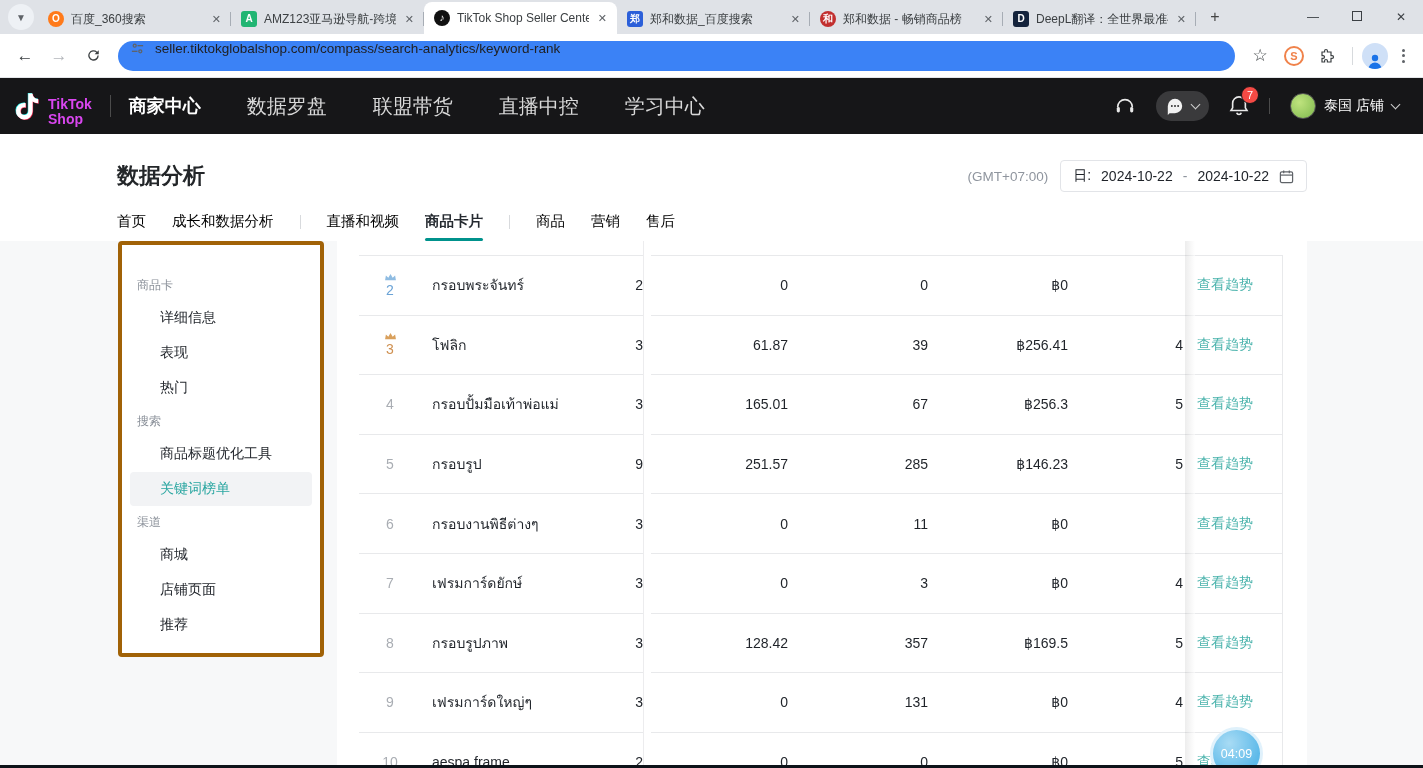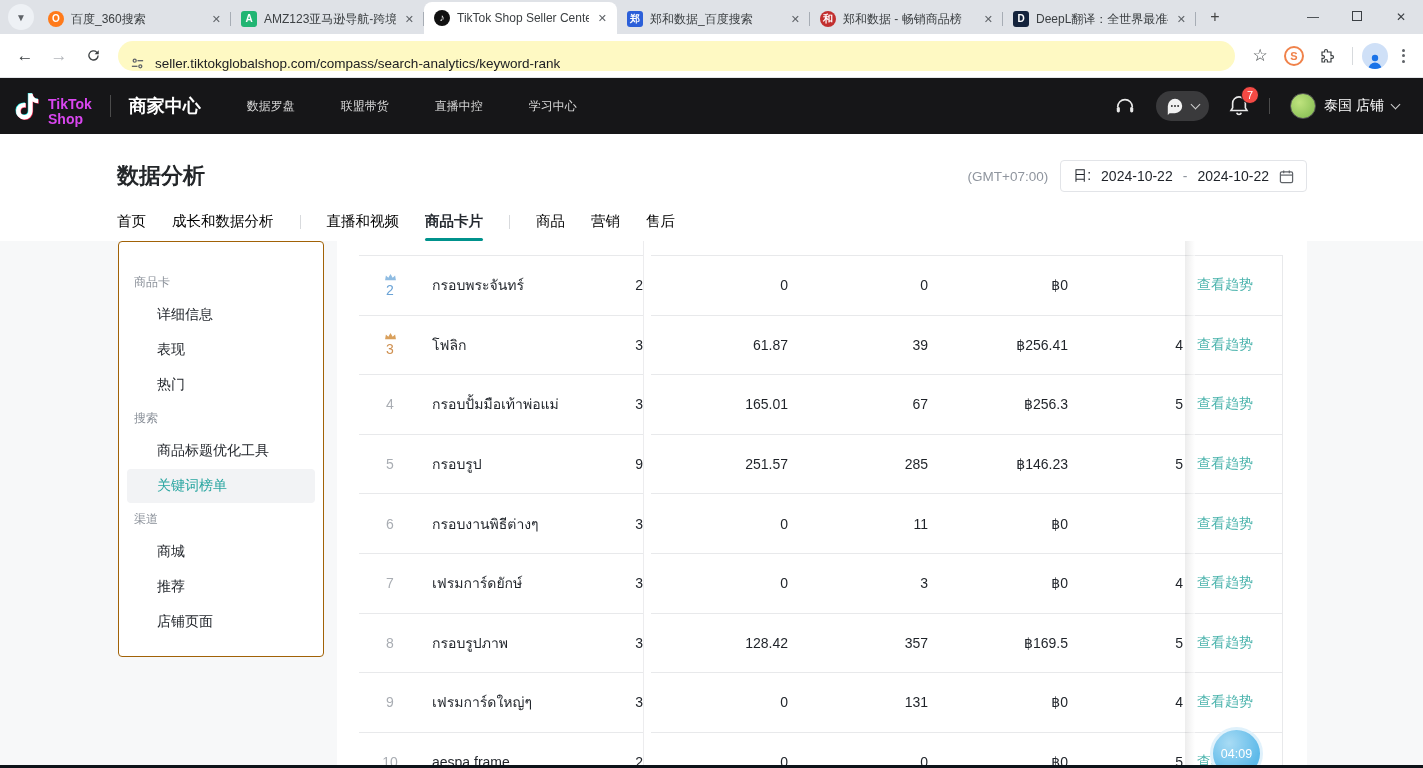--- a/index.html
+++ b/index.html
@@ -24,37 +24,37 @@
   .winctrl { margin-left:auto; display:flex; align-self:stretch; align-items:center; }
   .winctrl span { width:44px; text-align:center; color:#3b3f44; font-size:12px; line-height:34px; }
   .wmax { display:inline-block; }
   .wmax i { display:inline-block; width:10px; height:10px; border:1px solid #3b3f44; }
 
   .toolbar { height:44px; background:#fff; display:flex; align-items:center; padding:0 8px 0 10px; gap:4px;
     border-bottom:1px solid #e4e6e9; }
   .navbtn { width:30px; height:30px; display:flex; align-items:center; justify-content:center; color:#3c4043;
     font-size:17px; flex:none; }
   .navbtn.dim { color:#b3b6bb; }
-  .omnibox { flex:1; height:30px; background:#fef9c3; border-radius:15px; display:flex; align-items:flex-end;
+  .omnibox { flex:1; height:30px; background:#3b82f6; border-radius:15px; display:flex; align-items:flex-start;
     padding:0 12px; gap:10px; margin:0 6px; }
   .omni-url { font-size:13.5px; color:#202124; white-space:nowrap; overflow:hidden; }
   .ext-s { width:20px; height:20px; border-radius:50%; border:2.5px solid #f0824a; color:#f0824a;
     font-size:11px; font-weight:bold; display:flex; align-items:center; justify-content:center; }
   .tooldiv { width:1px; height:18px; background:#d7dadd; margin:0 5px; }
   .avatarbtn { width:26px; height:26px; border-radius:50%; background:#cfe0f7; display:flex; align-items:flex-end; justify-content:center; overflow:hidden; }
   .kebab { display:flex; flex-direction:column; gap:2.5px; padding:6px 10px; }
   .kebab i { width:3px; height:3px; border-radius:50%; background:#5f6368; }
 
   
   .site-header { height:56px; background:var(--header); display:flex; align-items:center; padding:0 24px 0 14px; }
   .logo { display:flex; align-items:center; gap:8px; }
   .logo-text { color:#d946ef; font-weight:bold; font-size:14px; line-height:1.05;margin-top:12px; }
   .hdr-div { width:1px; height:22px; background:#4b4b4b; margin:0 18px; }
   .hnav { display:flex; align-items:center; gap:46px; }
-  .hnav-item { color:#d9d9d9; font-size:12px; white-space:nowrap; }
+  .hnav-item { color:#d9d9d9; font-size:20px; white-space:nowrap; }
   .hnav-item.active { color:#fff; font-size:18px; font-weight:bold; }
   .hdr-right { margin-left:auto; display:flex; align-items:center; gap:20px; }
   .msg-pill { height:30px; background:#3a3a3c; border-radius:15px; display:flex; align-items:center; gap:8px; padding:0 10px; }
   .bell-wrap { position:relative; }
   .badge { position:absolute; top:-9px; right:-10px; min-width:18px; height:18px; border-radius:9px;
     background:var(--badge); color:#fff; font-size:11px; display:flex; align-items:center; justify-content:center;
     padding:0 4px; border:1.5px solid var(--header); }
   .hdr-vdiv { width:1px; height:16px; background:#4b4b4b; }
   .store { display:flex; align-items:center; gap:8px; color:#fff; font-size:14px; }
   .store-avatar { width:26px; height:26px; border-radius:50%; background:radial-gradient(circle at 35% 35%, #bfe37e, #7fb94e); border:1px solid #555; }
@@ -73,21 +73,21 @@
   
   .page-tabs { display:flex; align-items:center; padding:20px 0 0 117px; gap:26px; }
   .ptab { font-size:14.5px; color:#000000; padding-bottom:10px; position:relative; white-space:nowrap; }
   .ptab.active { color:#252a30; font-weight:bold; }
   .ptab.active::after { content:""; position:absolute; left:0; right:0; bottom:0; height:3px; background:var(--accent); border-radius:2px; }
   .pdiv { width:1px; height:14px; background:#d8dadd; margin-bottom:10px; }
 
   
   .content { position:relative; height:534px; background:#f7f8f9; }
   .sidebar { position:absolute; left:118px; top:0; width:206px; height:416px; background:#fff;
-    border:1px solid #a16207; border-radius:4px; padding-top:24px; }
+    border:4px solid #a16207; border-radius:4px; padding-top:24px; }
   .sb-section { color:#8a9099; font-size:12px; padding:0 0 6px 15px; margin-top:8px; }
   .sb-item { font-size:14px; color:#24282e; padding:8px 0 8px 30px; margin:1px 8px; border-radius:4px; }
   .sb-item.active { background:#f2f3f5; color:#2aa6a1; }
 
   .tablecard { position:absolute; left:337px; top:0; width:970px; height:534px; background:#fff; overflow:hidden; }
   .rows { position:absolute; left:22px; top:0; width:924px; }
   .partial-row { height:15px; border-bottom:1px solid #e8e9eb; }
   .t-row { height:59.6px; display:flex; align-items:center; border-bottom:1px solid #e8e9eb;
     border-right:1px solid #e8e9eb; font-size:14px; color:#1f2329; }
   .c-rank { width:62px; text-align:center; color:#a9adb3; flex:none; display:flex; flex-direction:column;
@@ -301,22 +301,22 @@
   <div class="sidebar" id="sidebar">
       <div class="sb-section">商品卡</div>
       <div class="sb-item">详细信息</div>
       <div class="sb-item">表现</div>
       <div class="sb-item">热门</div>
       <div class="sb-section">搜索</div>
       <div class="sb-item">商品标题优化工具</div>
       <div class="sb-item active">关键词榜单</div>
       <div class="sb-section">渠道</div>
       <div class="sb-item">商城</div>
+      <div class="sb-item">店铺页面</div>
       <div class="sb-item">推荐</div>
-      <div class="sb-item">店铺页面</div>
     </div>
 
   <div class="tablecard">
     <div class="rows" id="rows">
       <div class="partial-row"></div>
     <div class="t-row">
           <span class="c-rank blue">
             <span class="crown">
               <svg width="13" height="8" viewBox="0 0 24 14">
                 <path d="M2 13 L3.5 4 L8 8.5 L12 1.5 L16 8.5 L20.5 4 L22 13 Z" fill="currentColor"></path>

